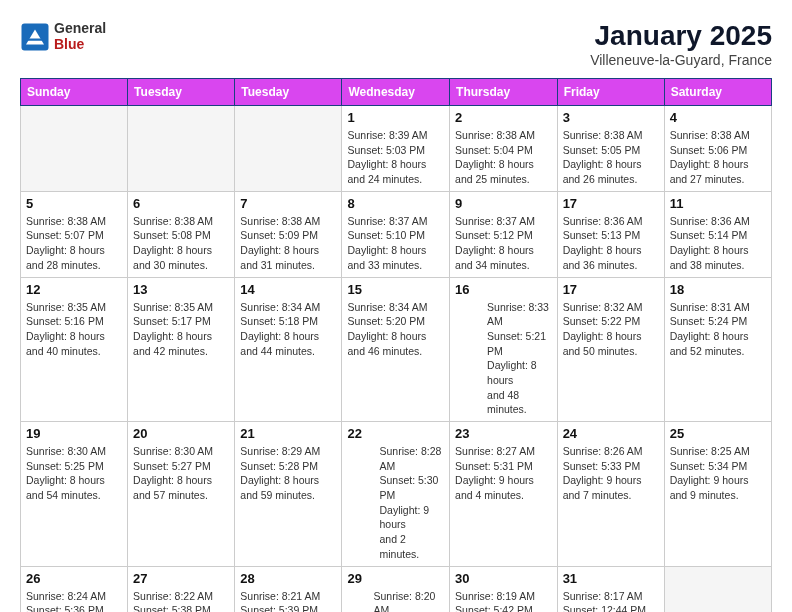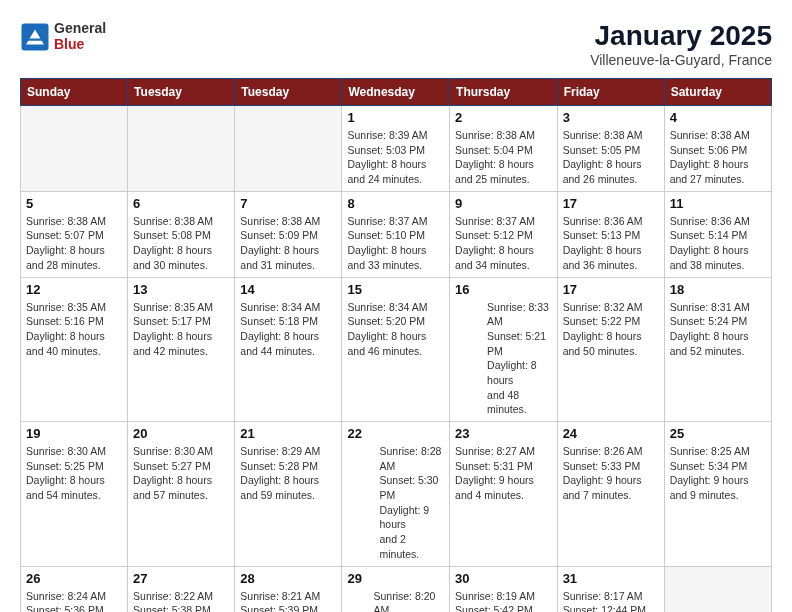--- a/index.html
+++ b/index.html
@@ -45,21 +45,21 @@
       font-size: 14px;
       font-weight: normal;
       color: #444;
     }
     .calendar {
       width: 100%;
       border-collapse: collapse;
       font-size: 11px;
     }
     .calendar th {
-      background-color: #7f1d1d;
+      background-color: #d946ef;
       color: #fff;
       text-align: left;
       padding: 6px 6px;
       font-size: 12px;
       border: 1px solid #1a4080;
     }
     .calendar td {
       border: 1px solid #ccc;
       vertical-align: top;
       padding: 4px 5px;

